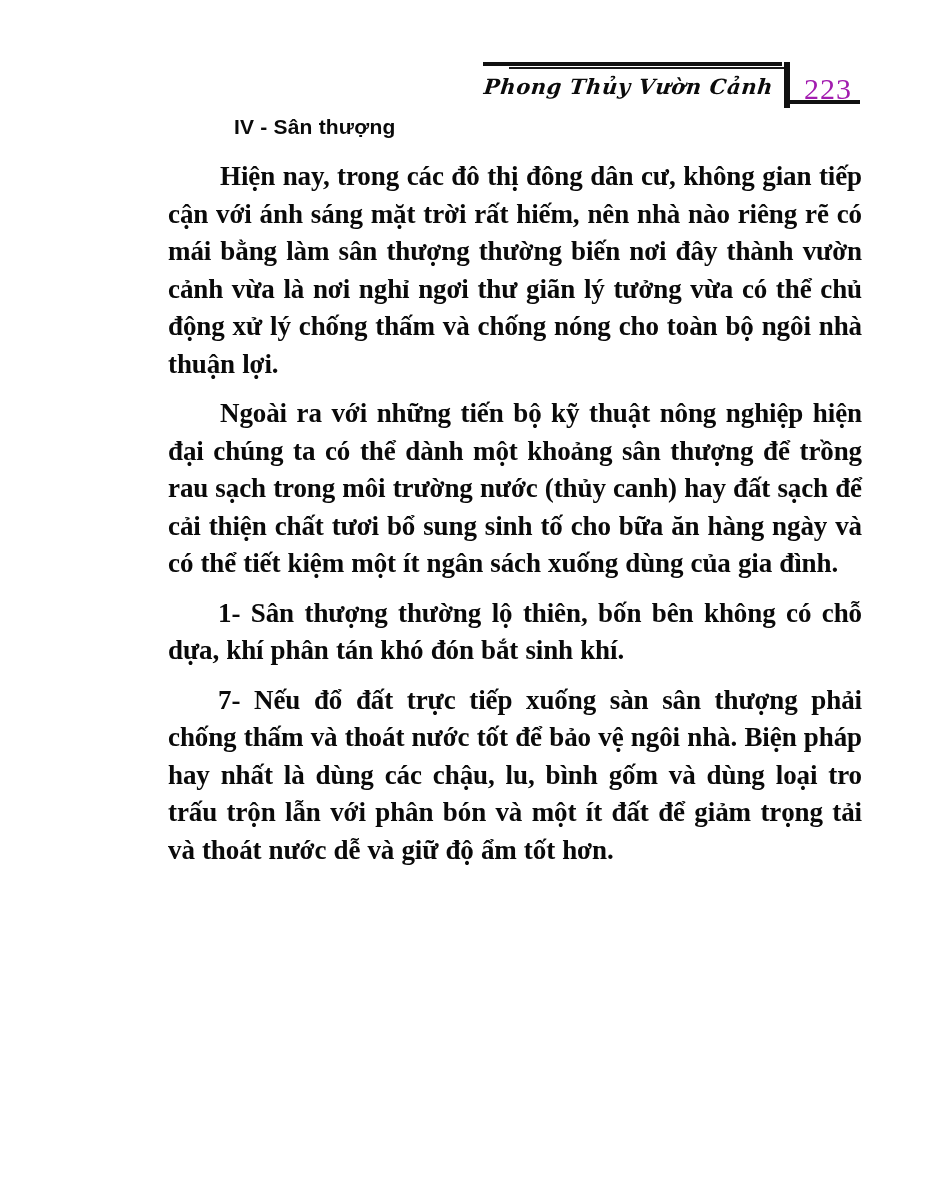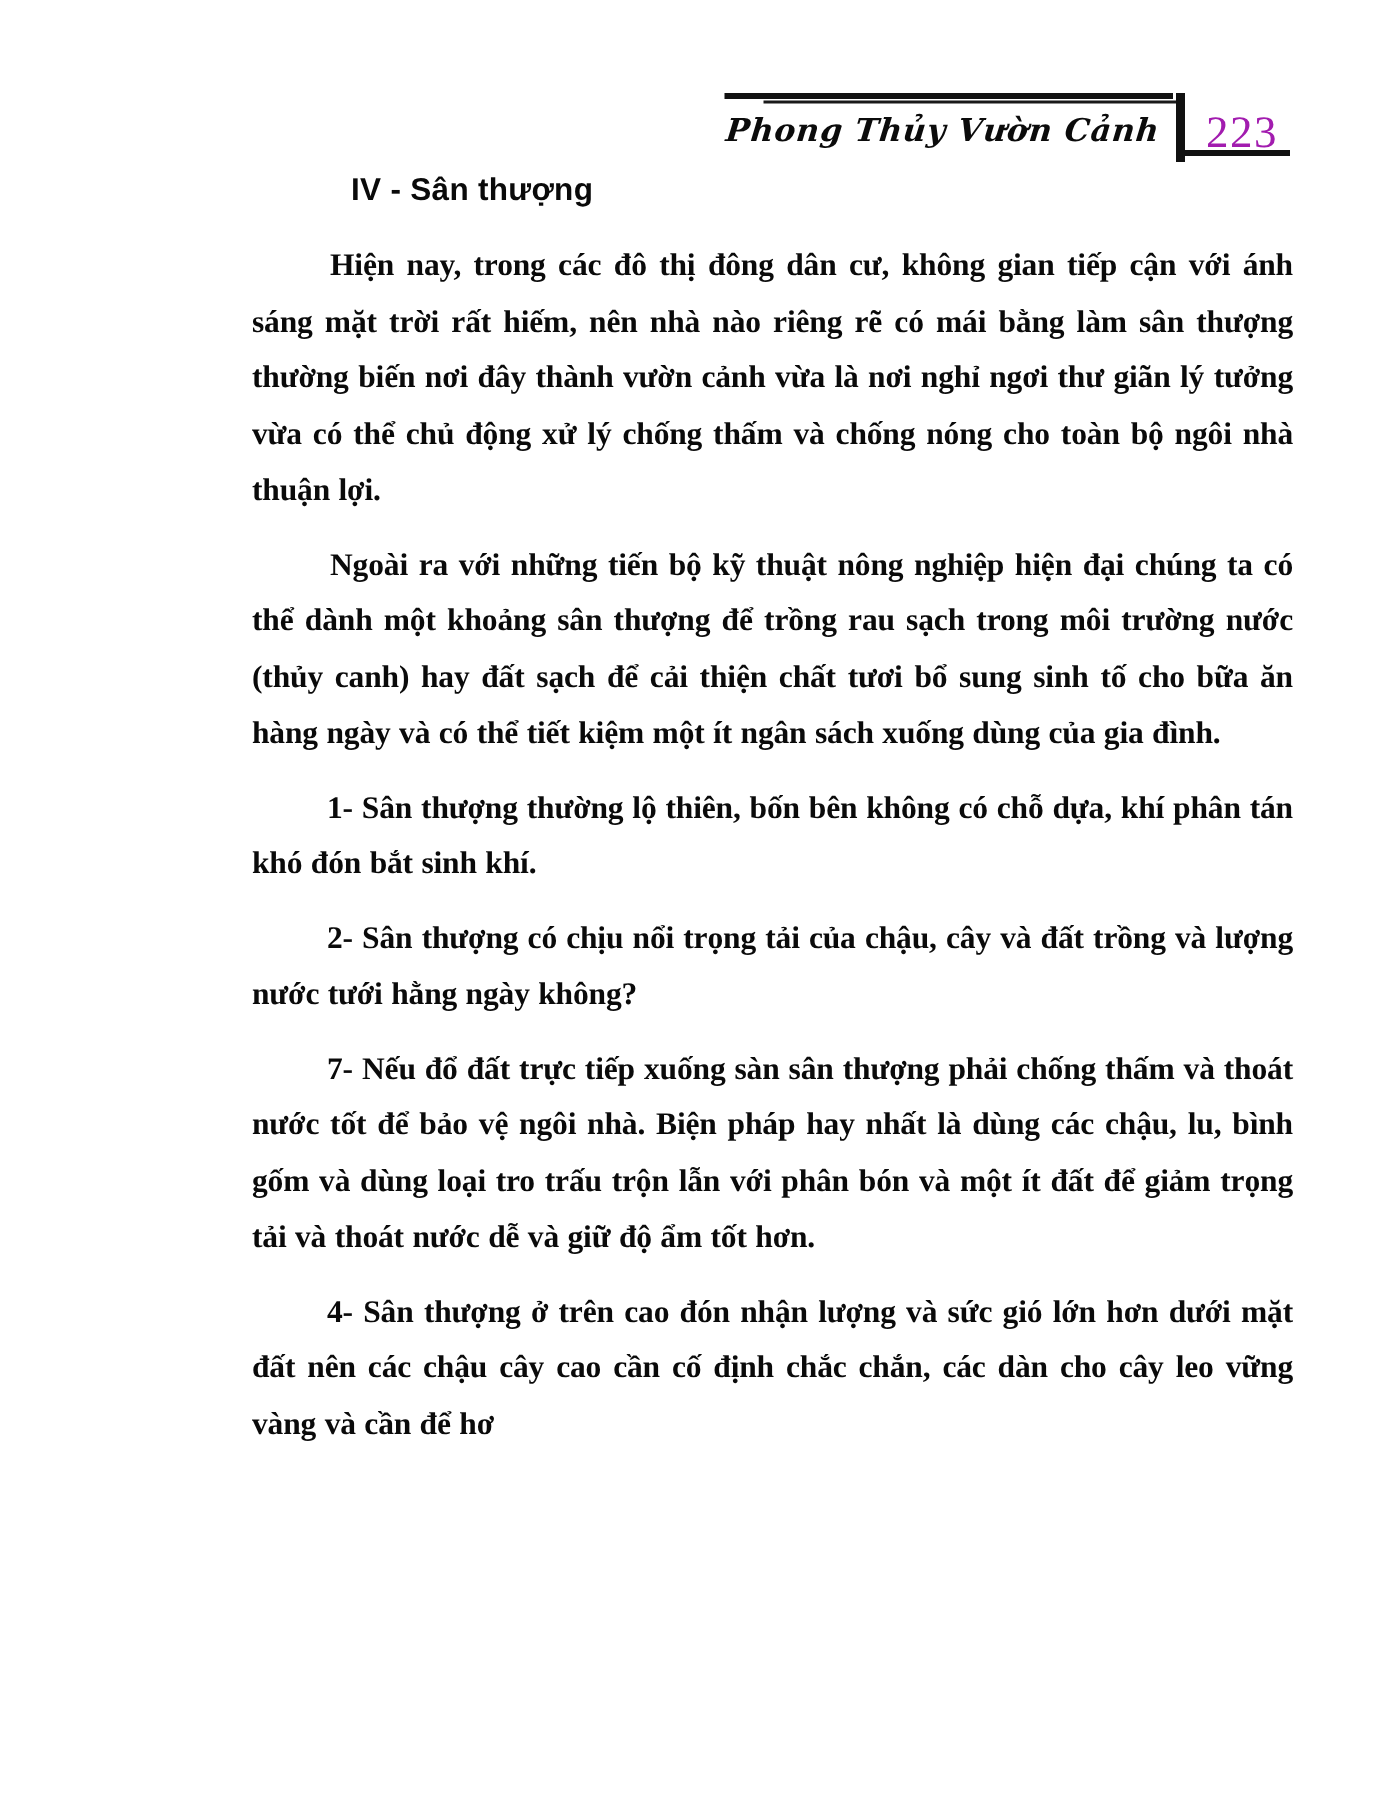--- a/index.html
+++ b/index.html
@@ -116,21 +116,21 @@
     font-weight: bold;
     font-size: 21px;
     line-height: 30px;
     margin: 0 0 16px 0;
     padding-left: 66px;
     letter-spacing: 0.2px;
   }
 
   p.body {
     margin: 0 0 12px 0;
-    font-size: 21px;
+    font-size: 27px;
     line-height: 37.5px;
     text-align: justify;
     text-indent: 52px;
     letter-spacing: -0.1px;
     word-spacing: 0.5px;
     font-weight: 600;
   }
   p.body:last-child { margin-bottom: 0; }
 
   p.body.tight { text-indent: 50px; }
@@ -188,20 +188,18 @@
 
     <h2 class="section-title">IV - Sân thượng</h2>
 
     <p class="body">Hiện nay, trong các đô thị đông dân cư, không gian tiếp cận với ánh sáng mặt trời rất hiếm, nên nhà nào riêng rẽ có mái bằng làm sân thượng thường biến nơi đây thành vườn cảnh vừa là nơi nghỉ ngơi thư giãn lý tưởng vừa có thể chủ động xử lý chống thấm và chống nóng cho toàn bộ ngôi nhà thuận lợi.</p>
 
     <p class="body">Ngoài ra với những tiến bộ kỹ thuật nông nghiệp hiện đại chúng ta có thể dành một khoảng sân thượng để trồng rau sạch trong môi trường nước (thủy canh) hay đất sạch để cải thiện chất tươi bổ sung sinh tố cho bữa ăn hàng ngày và có thể tiết kiệm một ít ngân sách xuống dùng của gia đình.</p>
 
 
     <p class="body tight">1- Sân thượng thường lộ thiên, bốn bên không có chỗ dựa, khí phân tán khó đón bắt sinh khí.</p>
 
-    <p class="body tight">2-  Sân thượng có chịu nổi trọng tải của chậu, cây và đất trồng và lượng nước tưới hằng ngày không?</p>
 
     <p class="body tight">7- Nếu đổ đất trực tiếp xuống sàn sân thượng phải chống thấm và thoát nước tốt để bảo vệ ngôi nhà. Biện pháp hay nhất là dùng các chậu, lu, bình gốm và dùng loại tro trấu trộn lẫn với phân bón và một ít đất để giảm trọng tải và thoát nước dễ và giữ độ ẩm tốt hơn.</p>
 
-    <p class="body tight clipped-line">4- Sân thượng ở trên cao đón nhận lượng và sức gió lớn hơn dưới mặt đất nên các chậu cây cao cần cố định chắc chắn, các dàn cho cây leo vững vàng và cần để hơ</p>
 
   </div>
 </div>
 
 </body></html>

